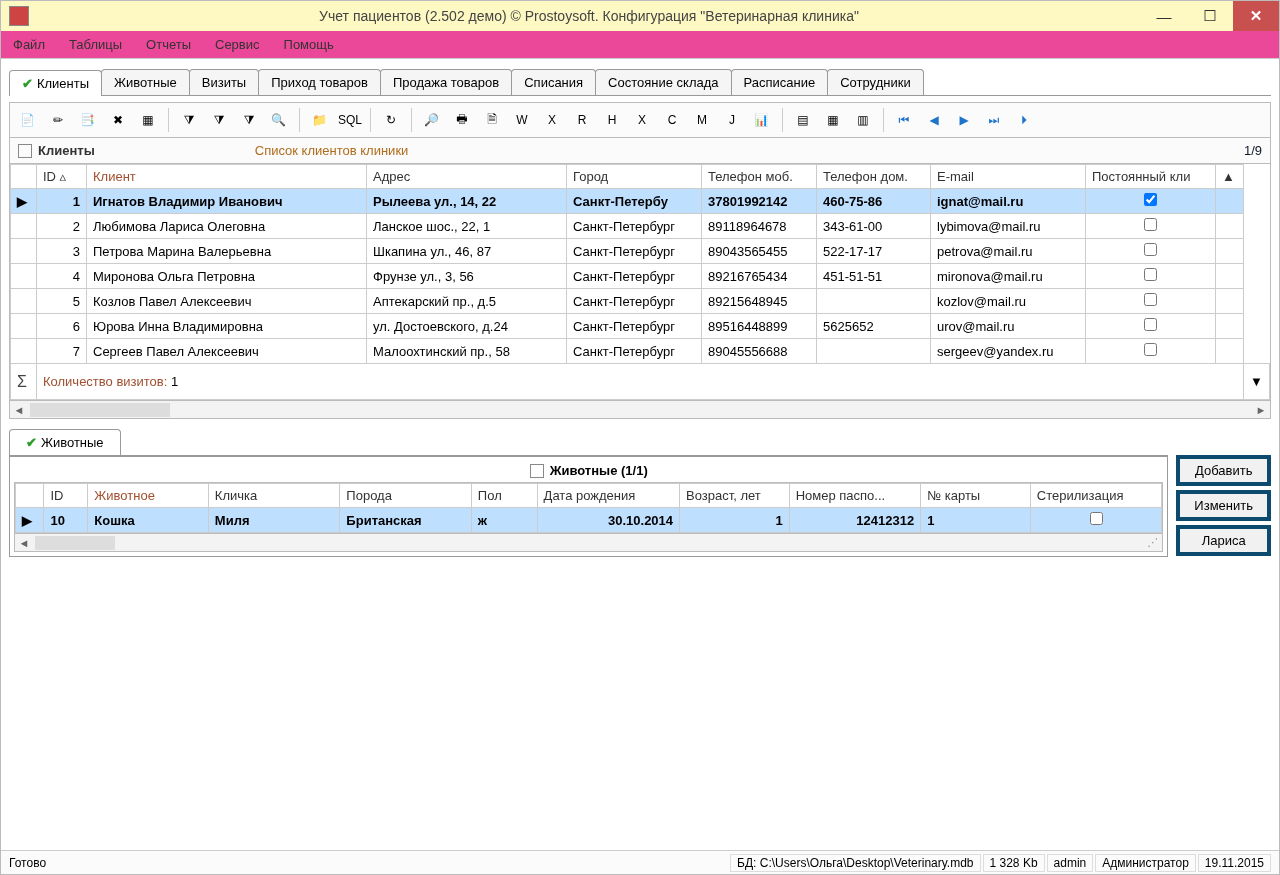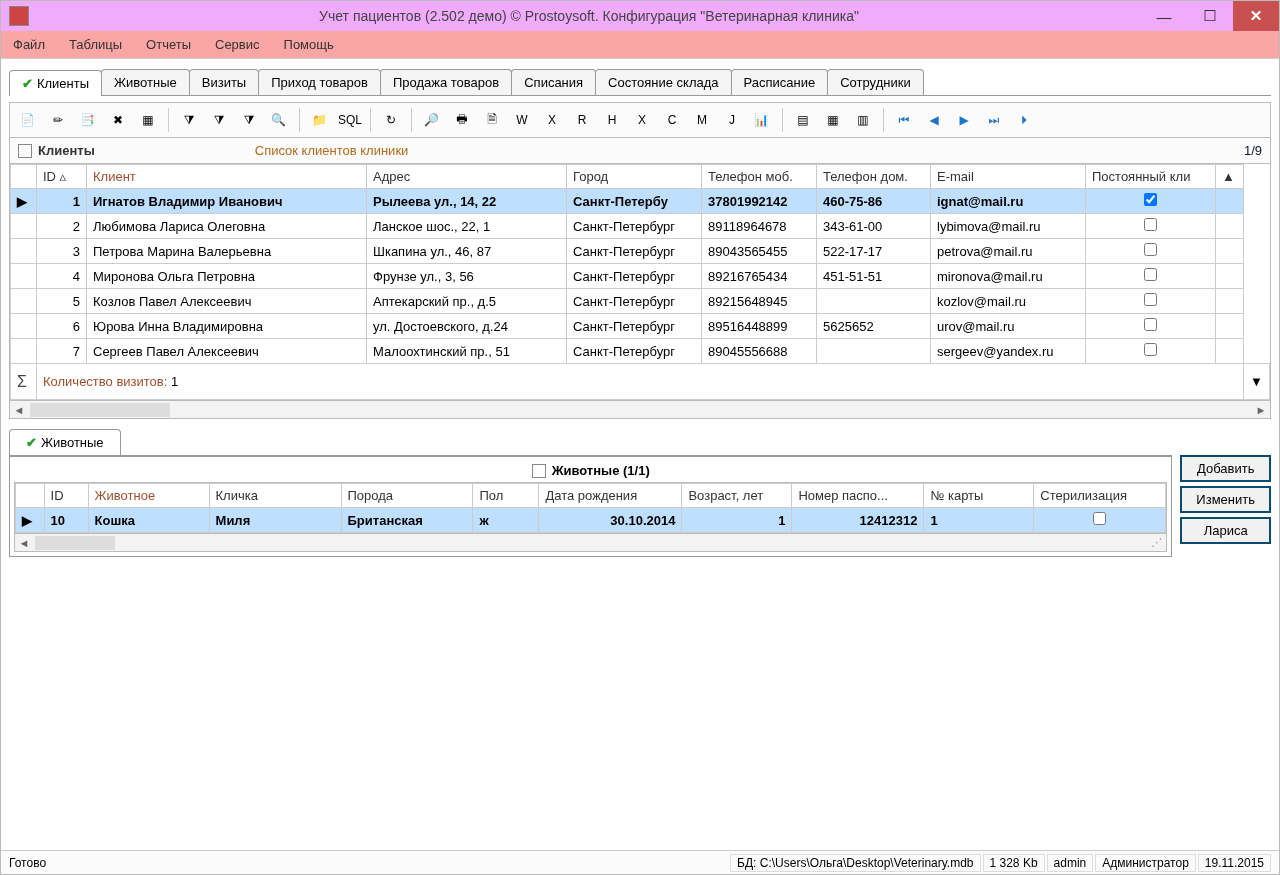--- a/index.html
+++ b/index.html
@@ -1,24 +1,24 @@
 <!DOCTYPE html>
 <html><head>
 <meta charset="utf-8">
 <style>
 * { box-sizing: border-box; margin: 0; padding: 0; }
 body { font-family: "Segoe UI", Tahoma, sans-serif; font-size: 13px; background: #fff; width: 1280px; height: 875px; overflow: hidden; }
 .window { width: 1280px; height: 875px; display: flex; flex-direction: column; border: 1px solid #bbb; }
-.titlebar { height: 30px; background: #f0abfc; display: flex; align-items: center; padding-left: 8px; color: #555; }
+.titlebar { height: 30px; background: #fef9c3; display: flex; align-items: center; padding-left: 8px; color: #555; }
 .titlebar .appicon { width: 20px; height: 20px; background: #c44; margin-right: 8px; border: 1px solid #888; }
 .titlebar .title { flex: 1; text-align: center; font-size: 14px; color: #444; }
 .titlebar .winbtns { display: flex; }
 .titlebar .winbtn { width: 46px; height: 30px; display: flex; align-items: center; justify-content: center; font-size: 15px; color: #333; cursor: pointer; }
 .titlebar .winbtn.close { background: #c8504f; color: #fff; font-weight: bold; }
-.menubar { height: 28px; background: #fca5a5; border-bottom: 1px solid #ccc; display: flex; align-items: center; padding: 0 8px; gap: 16px; }
+.menubar { height: 28px; background: #ec4899; border-bottom: 1px solid #ccc; display: flex; align-items: center; padding: 0 8px; gap: 16px; }
 .menubar .menuitem { color: #333; cursor: pointer; padding: 2px 4px; }
 .content { flex: 1; padding: 6px 8px; display: flex; flex-direction: column; }
 .tabs { display: flex; border-bottom: 1px solid #999; margin-top: 4px; }
 .tab { padding: 5px 12px; border: 1px solid #999; border-bottom: none; border-top-left-radius: 4px; border-top-right-radius: 4px; background: #f5f5f5; cursor: pointer; margin-right: -1px; display: flex; align-items: center; }
 .tab.active { background: #fff; position: relative; top: 1px; }
 .tab .check { color: #2a9d2a; margin-right: 4px; font-weight: bold; }
 .toolbar { height: 36px; border: 1px solid #bbb; margin-top: 6px; display: flex; align-items: center; padding: 0 6px; gap: 6px; background: #fbfbfb; }
 .tbtn { width: 24px; height: 24px; display: flex; align-items: center; justify-content: center; font-size: 14px; cursor: pointer; }
 .tsep { width: 1px; height: 24px; background: #ccc; margin: 0 2px; }
 .section-header { display: flex; align-items: center; border: 1px solid #bbb; border-top: none; height: 26px; padding: 0 8px; background: #fbfbfb; }
@@ -43,21 +43,21 @@
 .lower-panel { margin-top: 10px; display: flex; gap: 8px; }
 .lower-left { flex: 1; display: flex; flex-direction: column; }
 .lower-tabs { display: flex; border-bottom: 1px solid #999; }
 .lower-tab { padding: 5px 16px; border: 1px solid #999; border-bottom: none; border-top-left-radius: 4px; border-top-right-radius: 4px; background: #f5f5f5; cursor: pointer; display: flex; align-items: center; }
 .lower-tab.active { background: #fff; }
 .lower-tab .check { color: #2a9d2a; margin-right: 4px; font-weight: bold; }
 .lower-grid { border: 1px solid #999; padding: 4px; }
 .lower-grid .hdr { text-align: center; font-weight: bold; padding: 2px 0 4px; display: flex; justify-content: center; align-items: center; gap: 6px; }
 .lower-grid .hdr .icon { width: 14px; height: 14px; border: 1px solid #888; display: inline-block; }
 .right-buttons { display: flex; flex-direction: column; gap: 4px; margin-top: 26px; }
-.right-buttons button { padding: 4px 14px; font-family: inherit; font-size: 13px; border: 2px solid #0c4a6e; background: #f1f1f1; cursor: pointer; }
+.right-buttons button { padding: 4px 14px; font-family: inherit; font-size: 13px; border: 4px solid #0c4a6e; background: #f1f1f1; cursor: pointer; }
 .statusbar { height: 24px; border-top: 1px solid #ccc; display: flex; align-items: center; padding: 0 8px; gap: 2px; font-size: 12px; background: #fbfbfb; }
 .statusbar .seg { border: 1px solid #ddd; padding: 1px 6px; height: 18px; display: flex; align-items: flex-start; }
 .statusbar .ready { flex: 1; }
 .chkcell { text-align: center !important; }
 input[type=checkbox] { margin: 0; }
 .navbtn { color: #1e74c9; font-size: 16px; cursor: pointer; }
 </style>
 </head>
 <body>
 
@@ -258,21 +258,21 @@
               <td>89516448899</td>
               <td>5625652</td>
               <td>urov@mail.ru</td>
               <td class="chkcell"><input type="checkbox" style=""></td>
               <td></td>
             </tr>
             <tr>
               <td class="rowmarker"></td>
               <td class="id">7</td>
               <td>Сергеев Павел Алексеевич</td>
-              <td>Малоохтинский пр., 51</td>
+              <td>Малоохтинский пр., 58</td>
               <td>Санкт-Петербург</td>
               <td>89045556688</td>
               <td></td>
               <td>sergeev@yandex.ru</td>
               <td class="chkcell"><input type="checkbox" style=""></td>
               <td></td>
             </tr>
             <tr class="summary-row">
               <td class="rowmarker"><span class="sigma">Σ</span></td>
               <td colspan="9"><span class="summary-label">Количество визитов:</span> 1</td>

